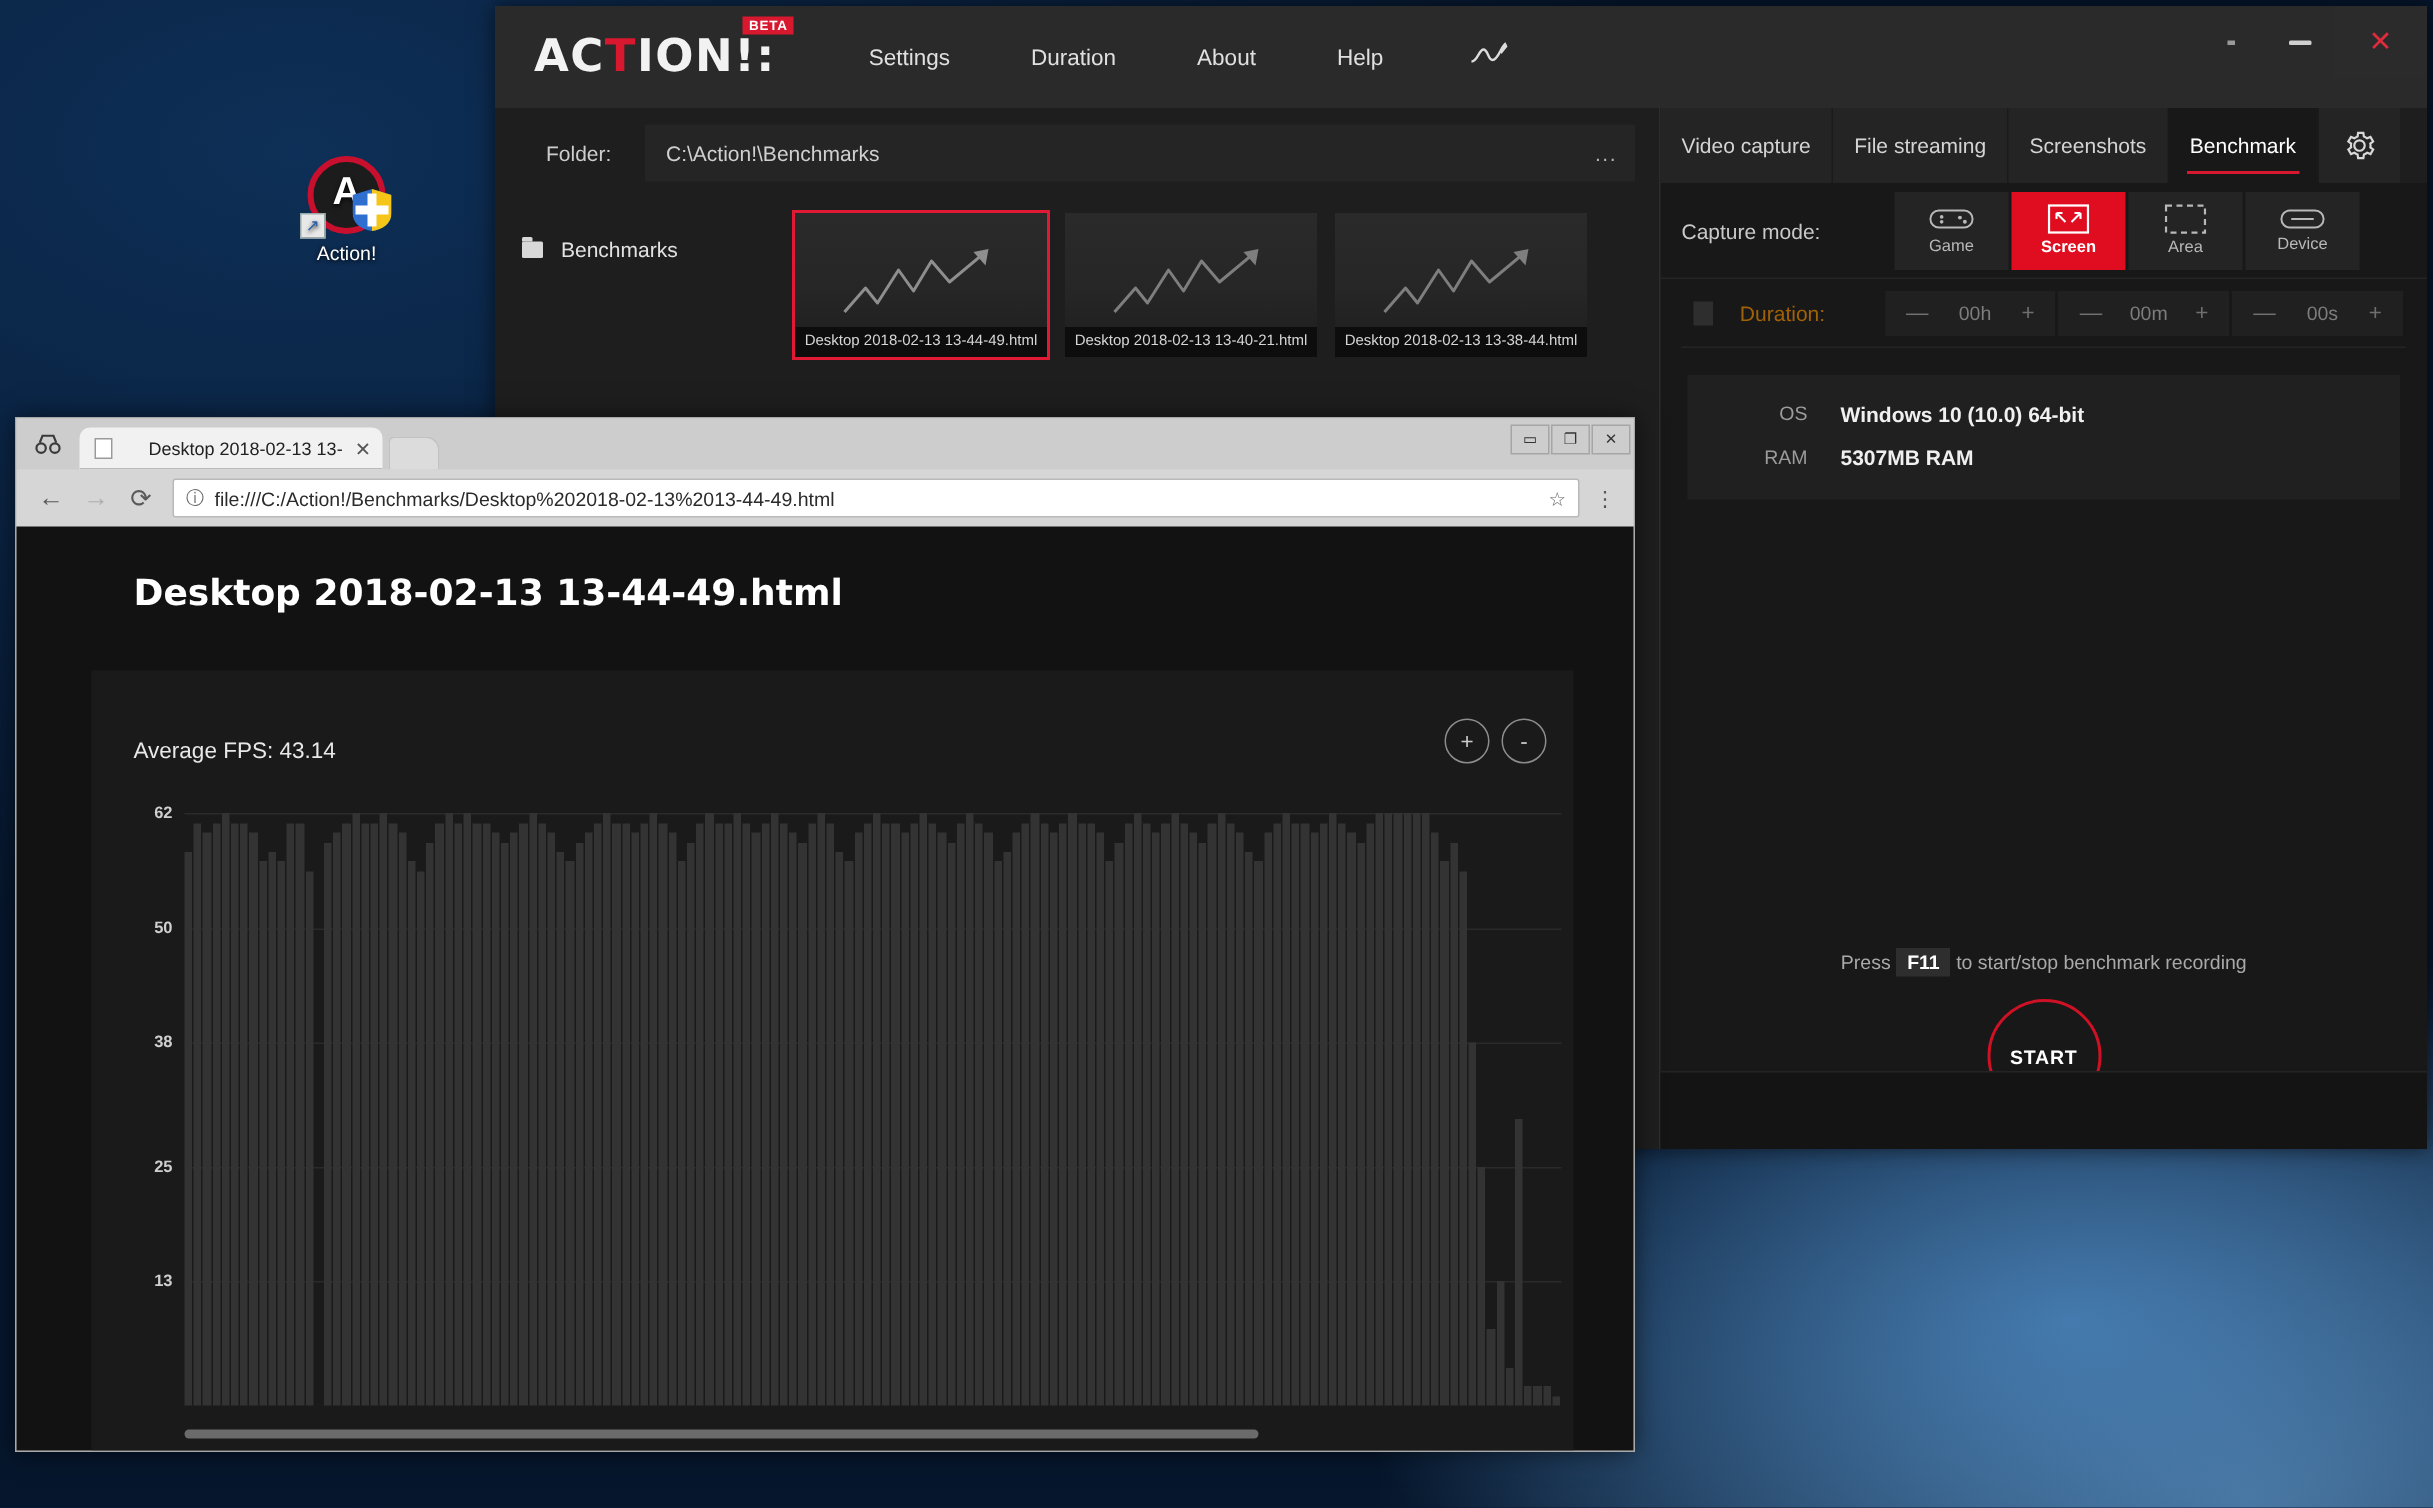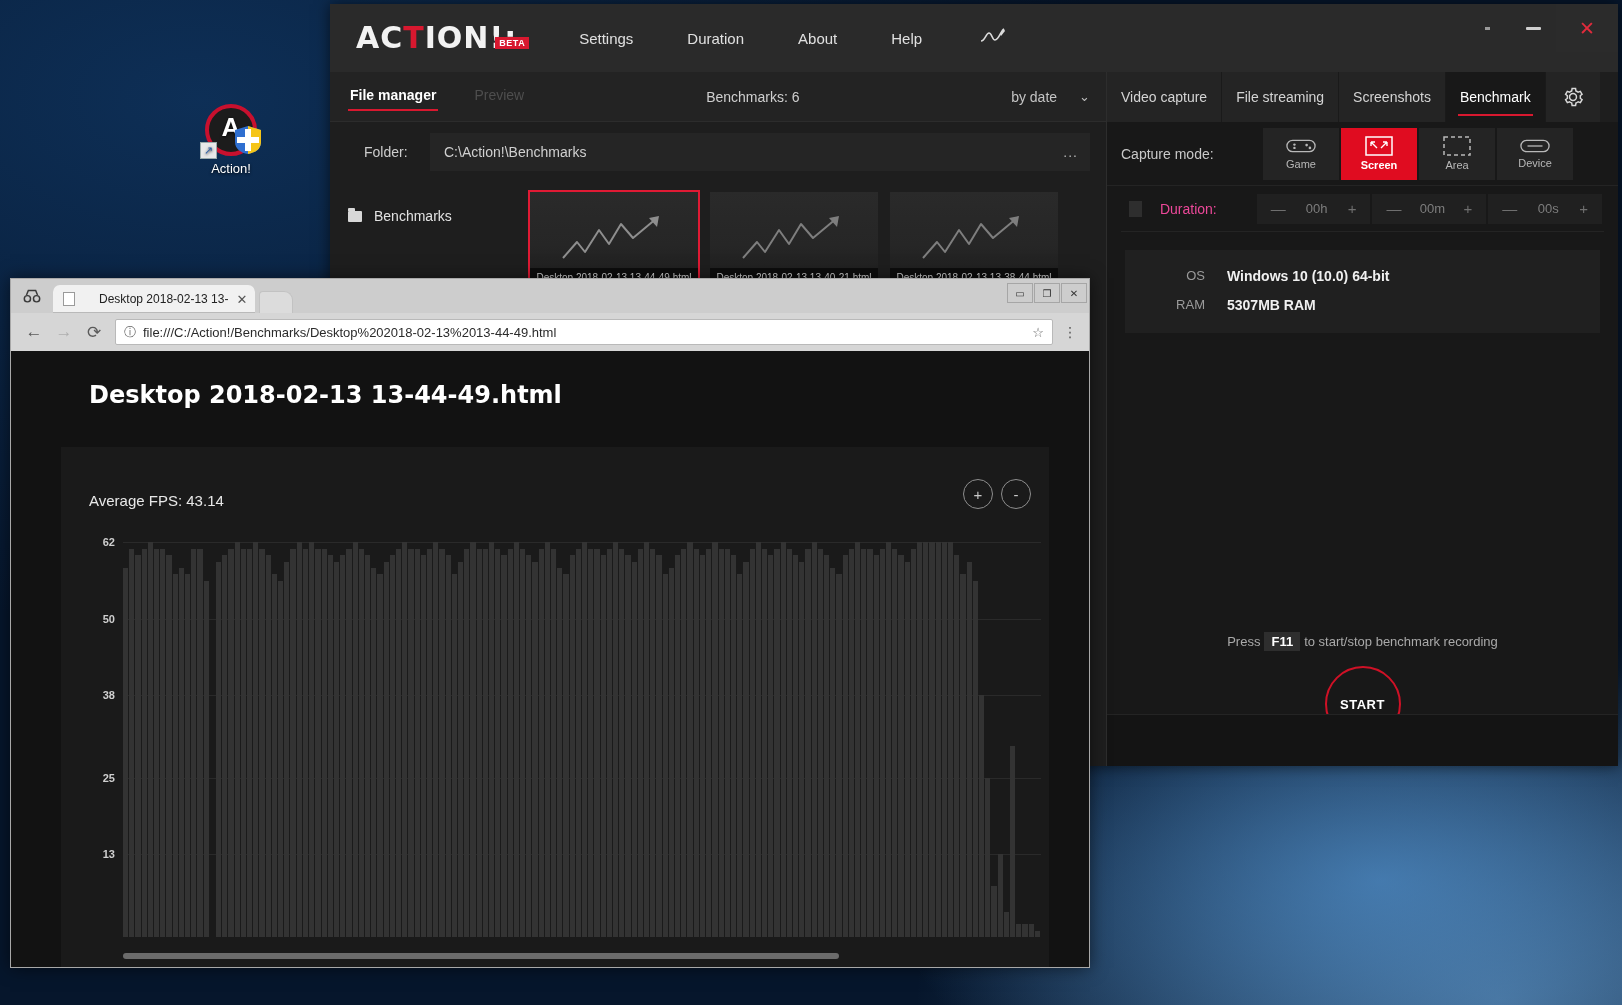--- a/index.html
+++ b/index.html
@@ -67,21 +67,21 @@
     font-family: "DejaVu Sans", sans-serif;
     font-weight: bold; font-size: 30px;
     letter-spacing: 1px; color: #f2f2f2;
     line-height: 1;
   }
   .logo-text .red { color: #d8182f; }
   .logo-beta {
     position: absolute; right: -12px; top: -12px;
     background: #d8182f; color: #fff;
     font-size: 9px; font-weight: bold;
-    padding: 1px 4px; letter-spacing: .5px; margin-top: 26px;
+    padding: 1px 4px; letter-spacing: .5px;
   }
   .topmenu { display: flex; align-items: center; margin-left: 62px; }
   .topmenu a {
     color: #e0e0e0; font-size: 15px; text-decoration: none;
     margin-right: 54px; cursor: default;
   }
   .pen-icon { margin-left: 4px; color: #dcdcdc; }
   .winbtns {
     position: absolute; right: 0; top: 0; height: 48px;
     display: flex; align-items: stretch;
@@ -185,21 +185,21 @@
     display: flex; flex-direction: column; align-items: center; justify-content: center;
     font-size: 11px; color: #b8b8b8; gap: 3px;
   }
   .cap-btn.active { background: #e00c20; color: #fff; font-weight: bold; }
 
   #duration-row {
     height: 46px; display: flex; align-items: center;
     border-bottom: 1px solid #242424; margin: 0 14px;
   }
   .dur-check { width: 16px; height: 16px; background: #2e2e2e; margin-left: 8px; }
-  .dur-label { font-size: 14px; color: #ec4899; margin-left: 18px; width: 120px; }
+  .dur-label { font-size: 14px; color: #a16207; margin-left: 18px; width: 120px; }
   .spin {
     display: flex; align-items: center; background: #202020;
     height: 30px; margin-right: 2px; padding: 0 4px;
     font-size: 13px; color: #7d7d7d;
   }
   .spin span.sym { padding: 0 10px; color: #6f6f6f; font-size: 15px; }
   .spin span.val { width: 42px; text-align: center; }
 
   #sysinfo {
     margin: 18px 18px 0; background: #202020; padding: 18px 0 20px;
@@ -372,29 +372,20 @@
       <div class="winbtn">
           <span class="wb-min"></span>
         </div>
       <div class="winbtn close">✕</div>
     </div>
   </div>
 
   <div id="action-body">
 
     <div id="left-pane">
-      <div id="fm-tabs">
-        <div class="fm-tab active">File manager</div>
-        <div class="fm-tab disabled">Preview</div>
-        <div class="fm-count">Benchmarks: 6</div>
-        <div class="fm-sort">
-          <span>by date</span>
-          <span class="chev">⌄</span>
-        </div>
-      </div>
 
       <div id="folder-row">
         <div class="folder-label">Folder:</div>
         <div class="folder-field">
           <span>C:\Action!\Benchmarks</span>
           <span class="folder-dots">...</span>
         </div>
       </div>
 
       <div id="fm-content">

